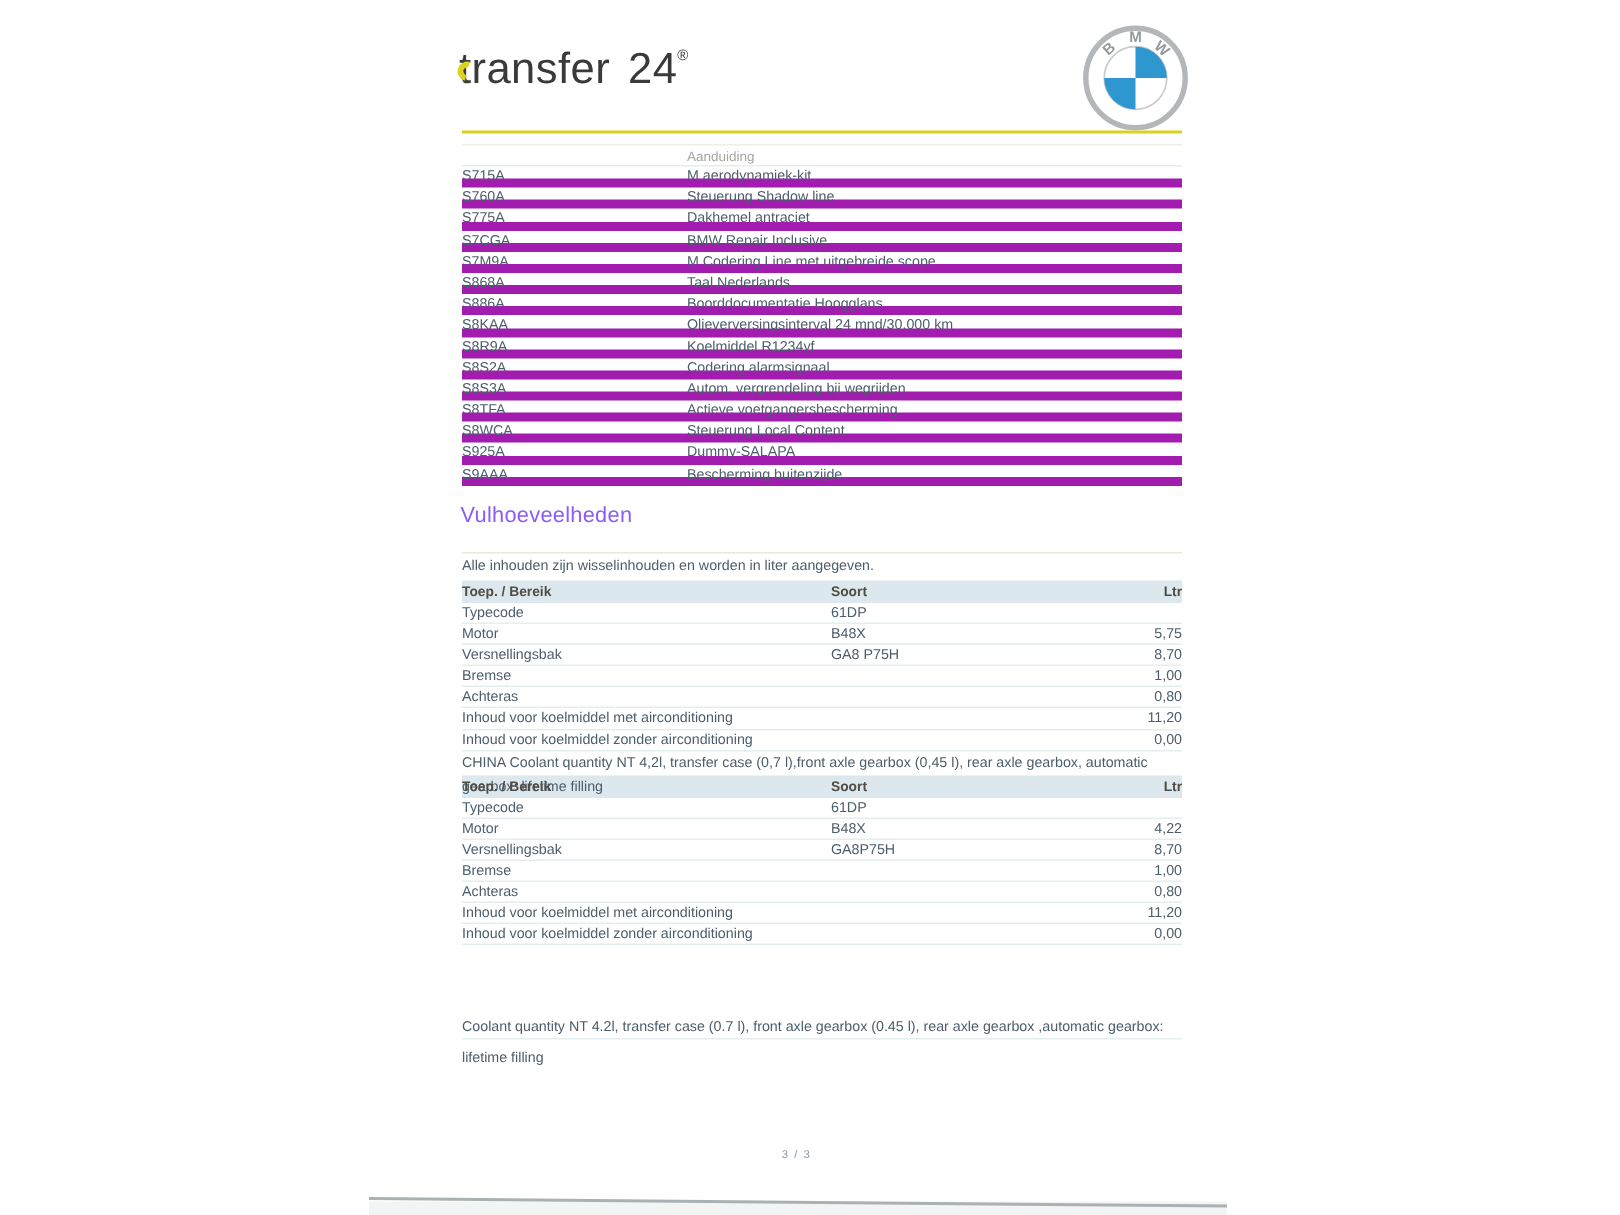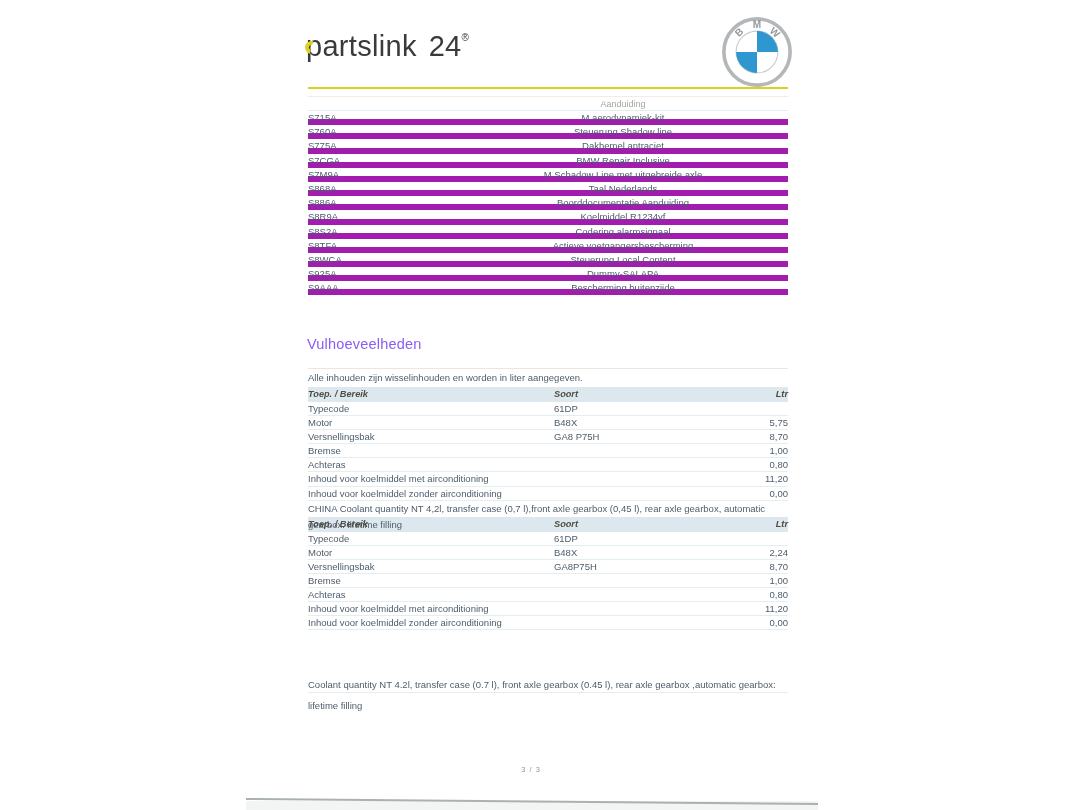--- a/index.html
+++ b/index.html
@@ -20,32 +20,32 @@
     background:#d9d320; }
 
   
   .eq-table { position:absolute; left:308px; top:96px; width:480px;
     border-top:1px solid #f1ece5; }
   .eq-head { display:flex; height:14px; line-height:14px; font-size:9px;
     color:#a5a79f; border-bottom:1px solid #e4edf0; }
   .eq-row { display:flex; height:14.2px; line-height:14.2px; font-size:9.5px;
     color:#4d5d6b; border-bottom:6px solid #a21caf; }
   .eq-c1 { width:150px; }
-  .eq-c2 { flex:1;text-align:center; }
+  .eq-c2 { flex:1; }
 
   
   .section-title { position:absolute; left:307px; top:336px; font-size:14.5px;
     color:#8b5cf6; letter-spacing:0.2px; }
   .hairline { position:absolute; left:308px; top:368px; width:480px; height:1px;
     background:#ece7de; }
   .intro { position:absolute; left:308px; top:371px; width:480px; height:14px;
     line-height:14px; font-size:9.5px; color:#4d5d6b; }
   .fill-wrap { position:absolute; left:308px; top:387px; width:480px; }
   .fill-head { display:flex; height:15px; line-height:15px; font-size:9.2px;
-    font-weight:bold; color:#504d45; background:#dde8ee;font-style:italic; }
+    font-weight:bold; color:#504d45; background:#dde8ee; }
   .fill-row { display:flex; height:14.1px; line-height:14.1px; font-size:9.5px;
     color:#4d5d6b; border-bottom:1px solid #e4edf0; }
   .f-c1 { width:246px; }
   .f-c2 { flex:1; }
   .f-c3 { width:60px; text-align:right; }
   .note { height:16px; line-height:16px; font-size:9.5px; color:#4d5d6b; }
   .note.last { height:19px; line-height:21px; border-bottom:1px solid #e4edf0;margin-top:44px; }
 
   
   .footer { position:absolute; left:308px; top:765px; width:446px; text-align:center;
@@ -54,21 +54,21 @@
     background:#f3f4f4; }
   .scan-edge { position:absolute; left:246px; top:798px; width:572px; height:2px;
     background:#a9b1b4; transform:rotate(0.5deg); transform-origin:left center; }
 </style>
 </head>
 <body>
 
 <div class="page">
 
   <div class="brand">
-    <span class="yellow-arc"></span><span>partslink</span><span class="num">24</span><span class="reg">®</span>
+    <span class="yellow-arc"></span><span>transfer</span><span class="num">24</span><span class="reg">®</span>
   </div>
 
   <div class="bmw-logo">
     <svg viewBox="0 0 100 100" width="72" height="72">
       <circle cx="50" cy="50" r="46" fill="#ffffff" stroke="#b3b7b9" stroke-width="5"></circle>
       <g fill="#94999c" font-size="14" font-family="Liberation Sans, sans-serif" font-weight="bold" text-anchor="middle">
         <text x="50" y="18" transform="rotate(-42 50 50)">B</text>
         <text x="50" y="17">M</text>
         <text x="50" y="18" transform="rotate(42 50 50)">W</text>
       </g>
@@ -101,44 +101,52 @@
     <div class="eq-c2">Dakhemel antraciet</div>
   </div>
 
   <div class="eq-row">
     <div class="eq-c1">S7CGA</div>
     <div class="eq-c2">BMW Repair Inclusive</div>
   </div>
 
   <div class="eq-row">
     <div class="eq-c1">S7M9A</div>
-    <div class="eq-c2">M Schadow Line met uitgebreide axle</div>
+    <div class="eq-c2">M Codering Line met uitgebreide scope</div>
   </div>
 
   <div class="eq-row">
     <div class="eq-c1">S868A</div>
     <div class="eq-c2">Taal Nederlands</div>
   </div>
 
   <div class="eq-row">
     <div class="eq-c1">S886A</div>
-    <div class="eq-c2">Boorddocumentatie Aanduiding</div>
-  </div>
-
+    <div class="eq-c2">Boorddocumentatie Hoogglans</div>
+  </div>
+
+  <div class="eq-row">
+    <div class="eq-c1">S8KAA</div>
+    <div class="eq-c2">Olieverversingsinterval 24 mnd/30.000 km</div>
+  </div>
 
   <div class="eq-row">
     <div class="eq-c1">S8R9A</div>
     <div class="eq-c2">Koelmiddel R1234yf</div>
   </div>
 
   <div class="eq-row">
     <div class="eq-c1">S8S2A</div>
     <div class="eq-c2">Codering alarmsignaal</div>
   </div>
 
+  <div class="eq-row">
+    <div class="eq-c1">S8S3A</div>
+    <div class="eq-c2">Autom. vergrendeling bij wegrijden</div>
+  </div>
 
   <div class="eq-row">
     <div class="eq-c1">S8TFA</div>
     <div class="eq-c2">Actieve voetgangersbescherming</div>
   </div>
 
   <div class="eq-row">
     <div class="eq-c1">S8WCA</div>
     <div class="eq-c2">Steuerung Local Content</div>
   </div>
@@ -222,21 +230,21 @@
       <div>
   <div class="fill-row">
     <div class="f-c1">Typecode</div>
     <div class="f-c2">61DP</div>
     <div class="f-c3"></div>
   </div>
 
   <div class="fill-row">
     <div class="f-c1">Motor</div>
     <div class="f-c2">B48X</div>
-    <div class="f-c3">2,24</div>
+    <div class="f-c3">4,22</div>
   </div>
 
   <div class="fill-row">
     <div class="f-c1">Versnellingsbak</div>
     <div class="f-c2">GA8P75H</div>
     <div class="f-c3">8,70</div>
   </div>
 
   <div class="fill-row">
     <div class="f-c1">Bremse</div>

